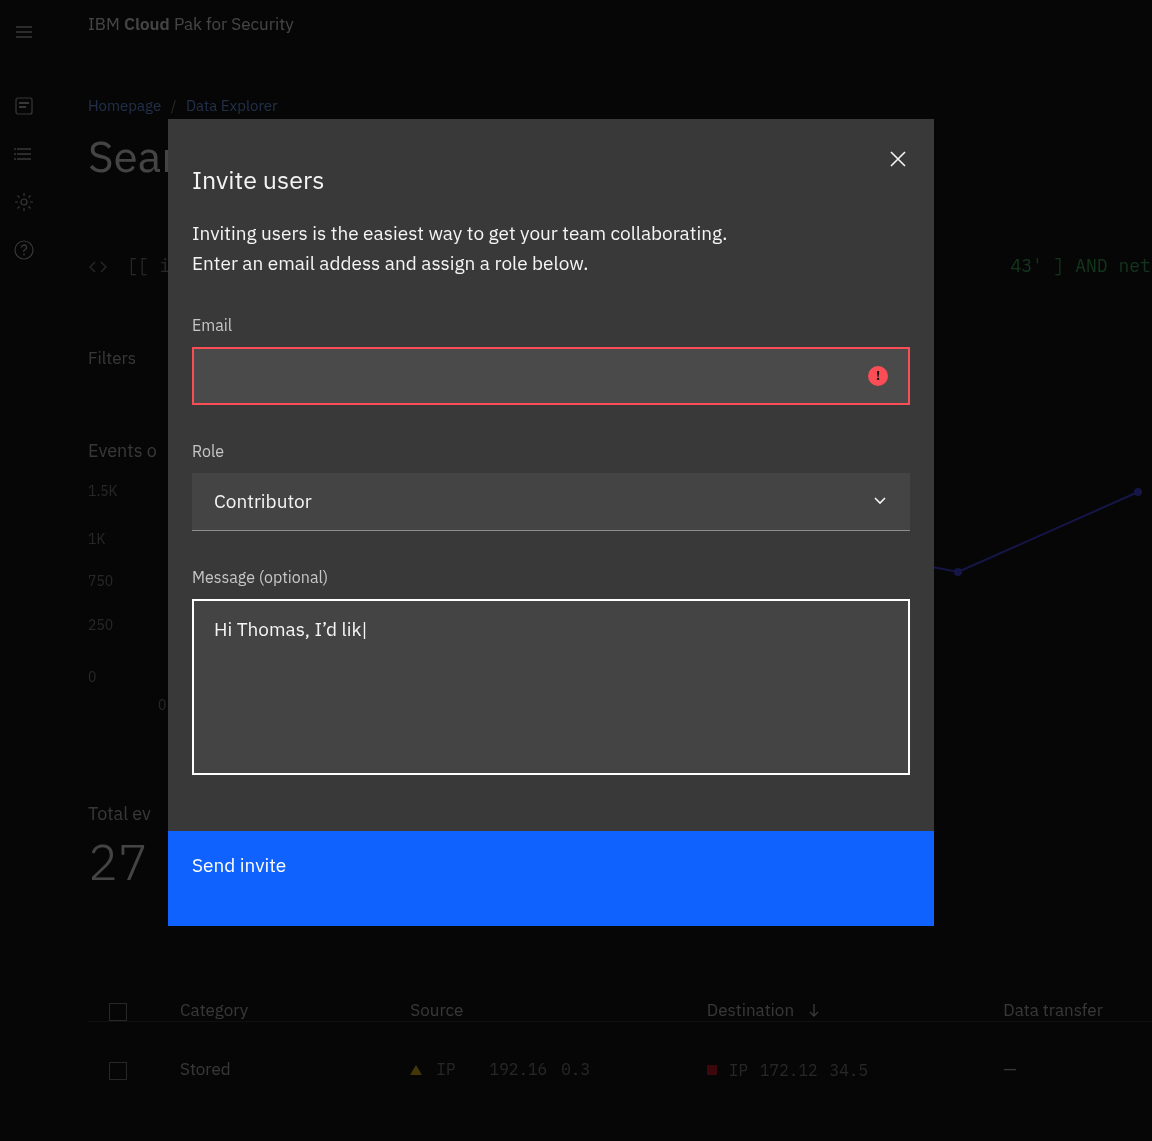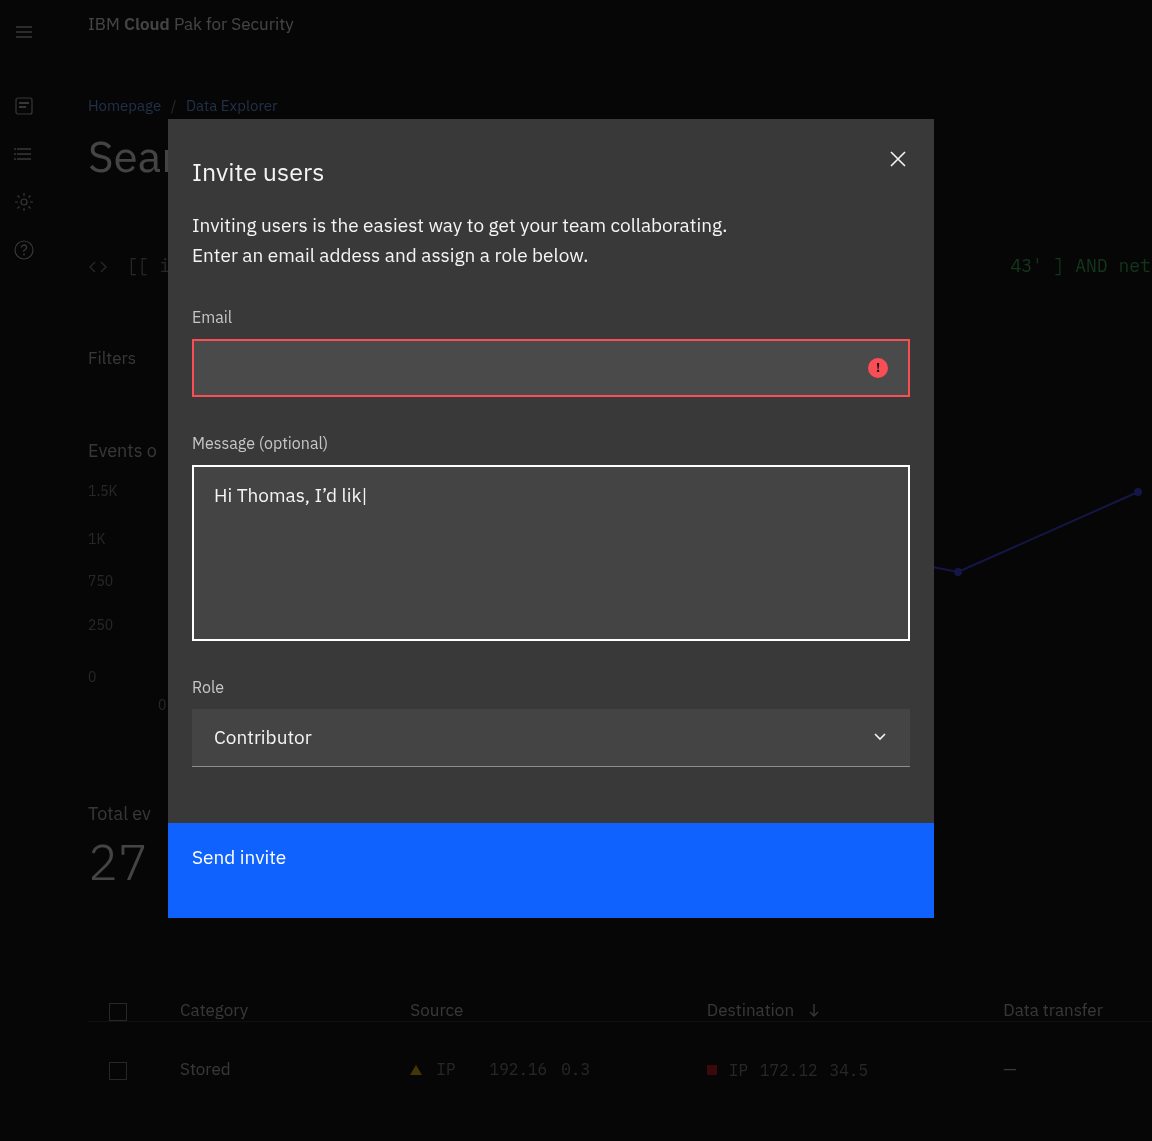--- a/index.html
+++ b/index.html
@@ -61,21 +61,21 @@
   .dot.sq{background:#da1e28;}
 
   
   .scrim{position:absolute;inset:0;background:rgba(0,0,0,0.72);}
 
   
   .modal{position:absolute;left:168px;top:119px;width:766px;background:var(--panel);
     display:flex;flex-direction:column;}
   .modal-body{padding:24px 24px 56px 24px;display:flex;flex-direction:column;}
   .modal-head{display:flex;align-items:flex-start;justify-content:space-between;}
-  .modal-title{font-size:25px;font-weight:400;margin:12px 0 0 0;}
+  .modal-title{font-size:25px;font-weight:400;margin:20px 0 0 0;}
   .close{width:48px;height:48px;display:flex;align-items:center;justify-content:center;
     margin-top:-8px;margin-right:-12px;cursor:pointer;color:var(--text);}
   .modal-desc{margin-top:22px;font-size:19px;line-height:1.6;color:var(--text);}
   .field{margin-top:36px;display:flex;flex-direction:column;}
   .field-label{font-size:16px;color:var(--muted);}
   .input-wrap{margin-top:12px;position:relative;height:58px;}
   .input-wrap.error{border:2px solid var(--error);}
   .input-wrap input{width:100%;height:100%;background:var(--input-bg);border:none;
     outline:none;color:var(--text);font-size:17px;padding:0 48px 0 20px;}
   .err-icon{position:absolute;right:20px;top:50%;transform:translateY(-50%);
@@ -250,34 +250,34 @@
     </div>
 
     <div class="field">
       <label class="field-label">Email</label>
       <div class="input-wrap error">
         <input type="text" value="" style="">
         <div class="err-icon">!</div>
       </div>
     </div>
 
-    <div class="field msgfield" style="position:relative;">
-      <label class="field-label">Message (optional)</label>
-      <textarea class="msg" style="">Hi Thomas, I’d lik|</textarea>
-    </div>
-
     <div class="field">
       <label class="field-label">Role</label>
       <div class="select">
         <span>Contributor</span>
         <span class="chev">
           <svg width="16" height="16" viewBox="0 0 16 16">
               <path fill="none" stroke="currentColor" stroke-width="1.6" d="M3 6l5 5 5-5"></path>
             </svg>
         </span>
       </div>
     </div>
+
+    <div class="field msgfield" style="position:relative;">
+      <label class="field-label">Message (optional)</label>
+      <textarea class="msg" style="">Hi Thomas, I’d lik|</textarea>
+    </div>
   </div>
 
   <div class="modal-actions">
     <button class="btn send">Send invite</button>
   </div>
 </div>
 
 </body></html>

